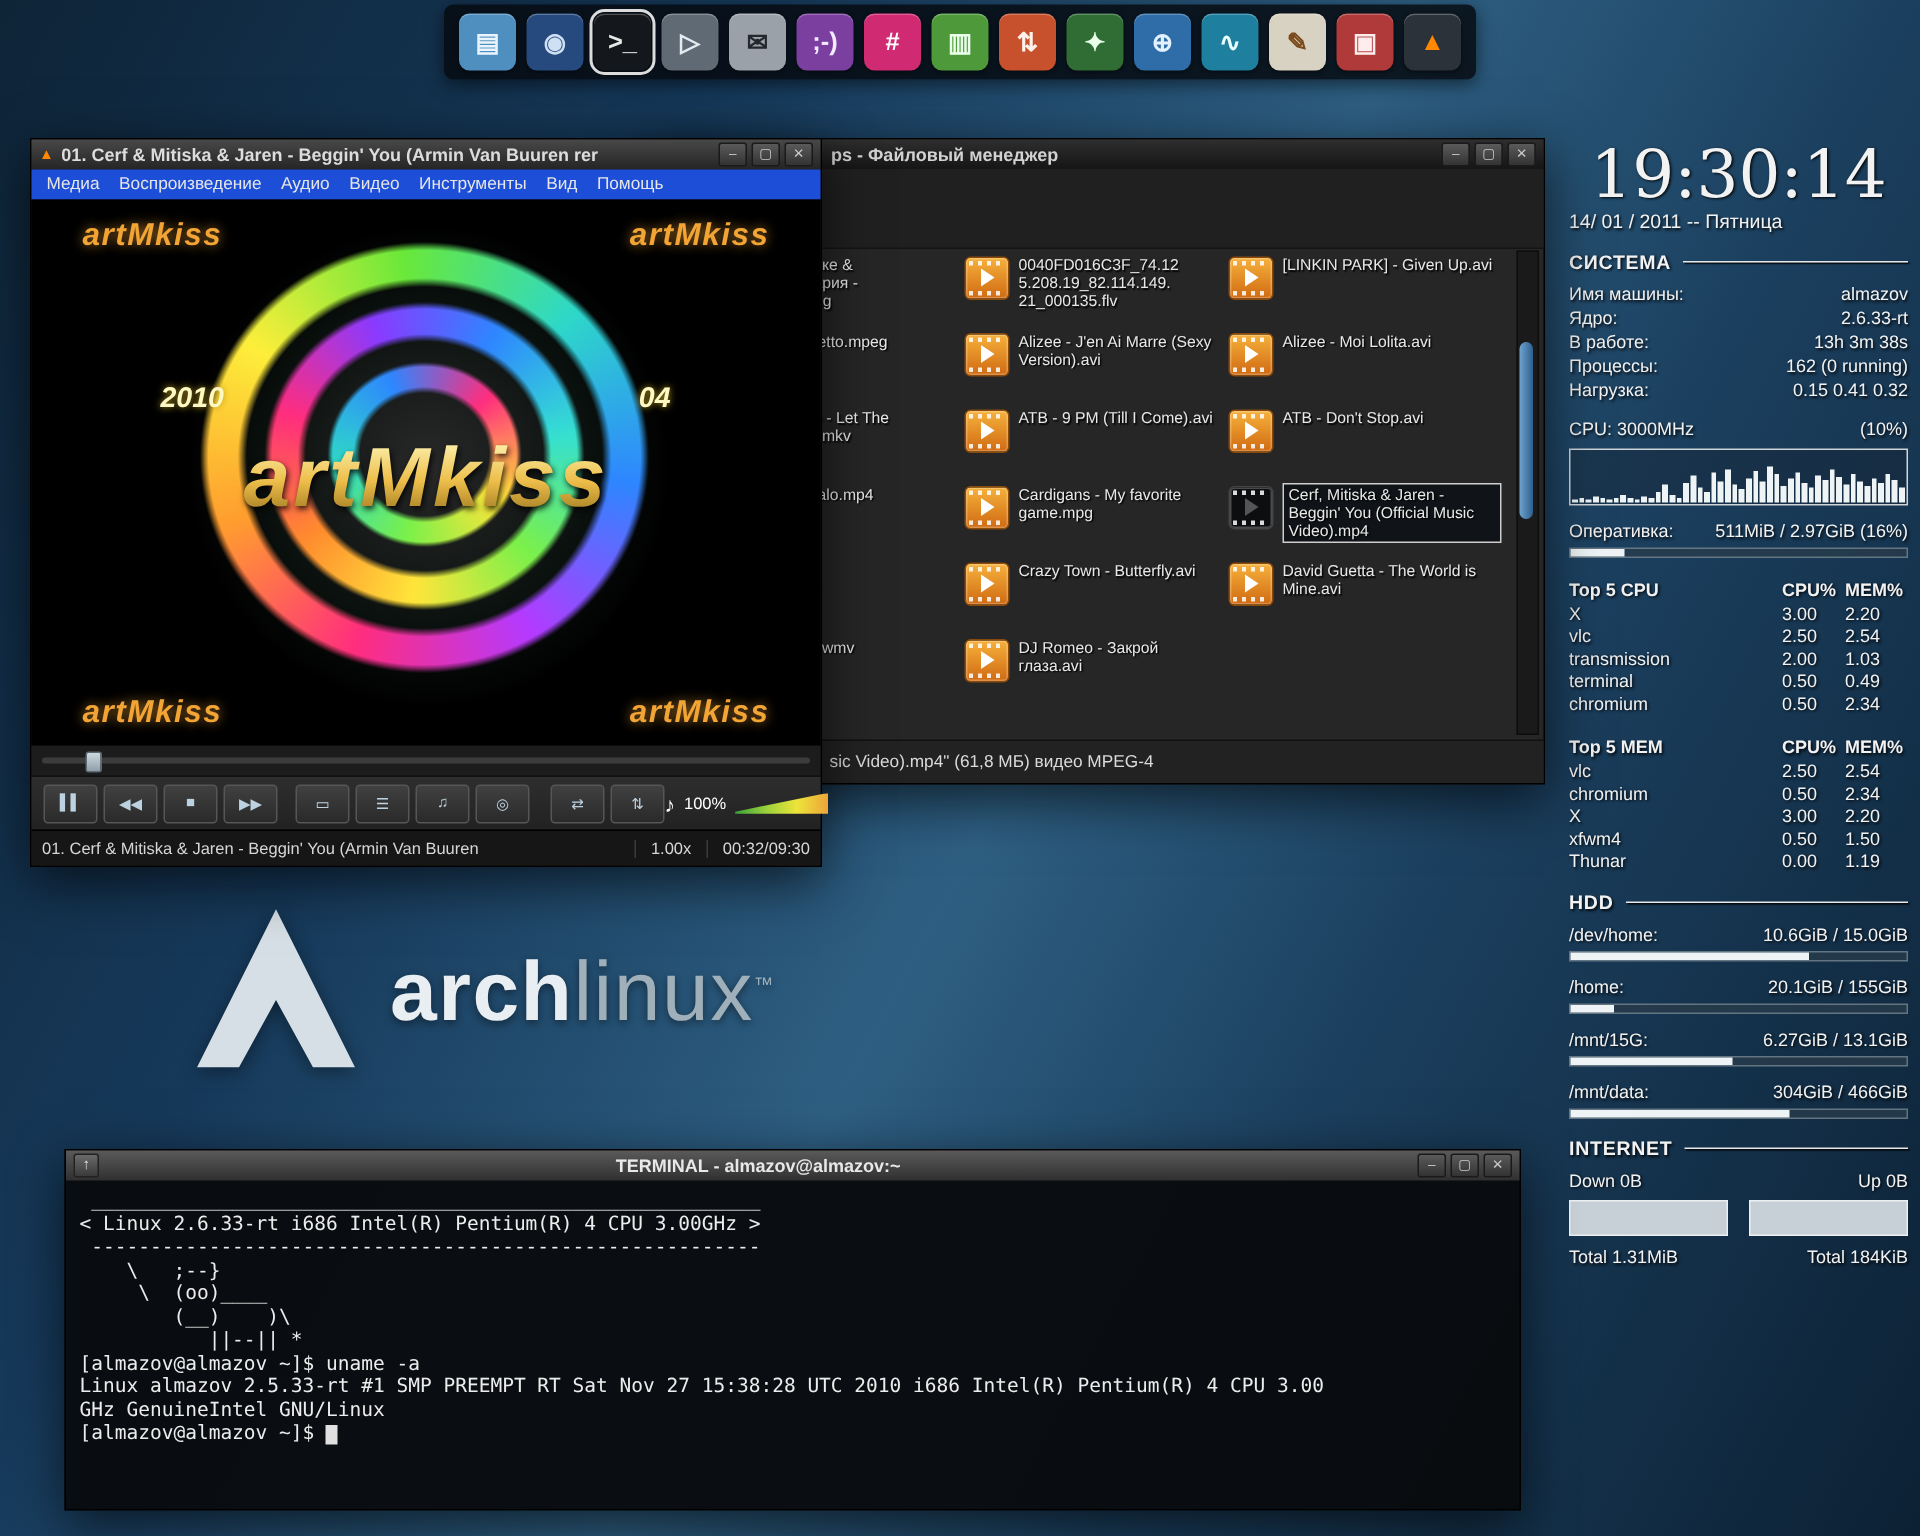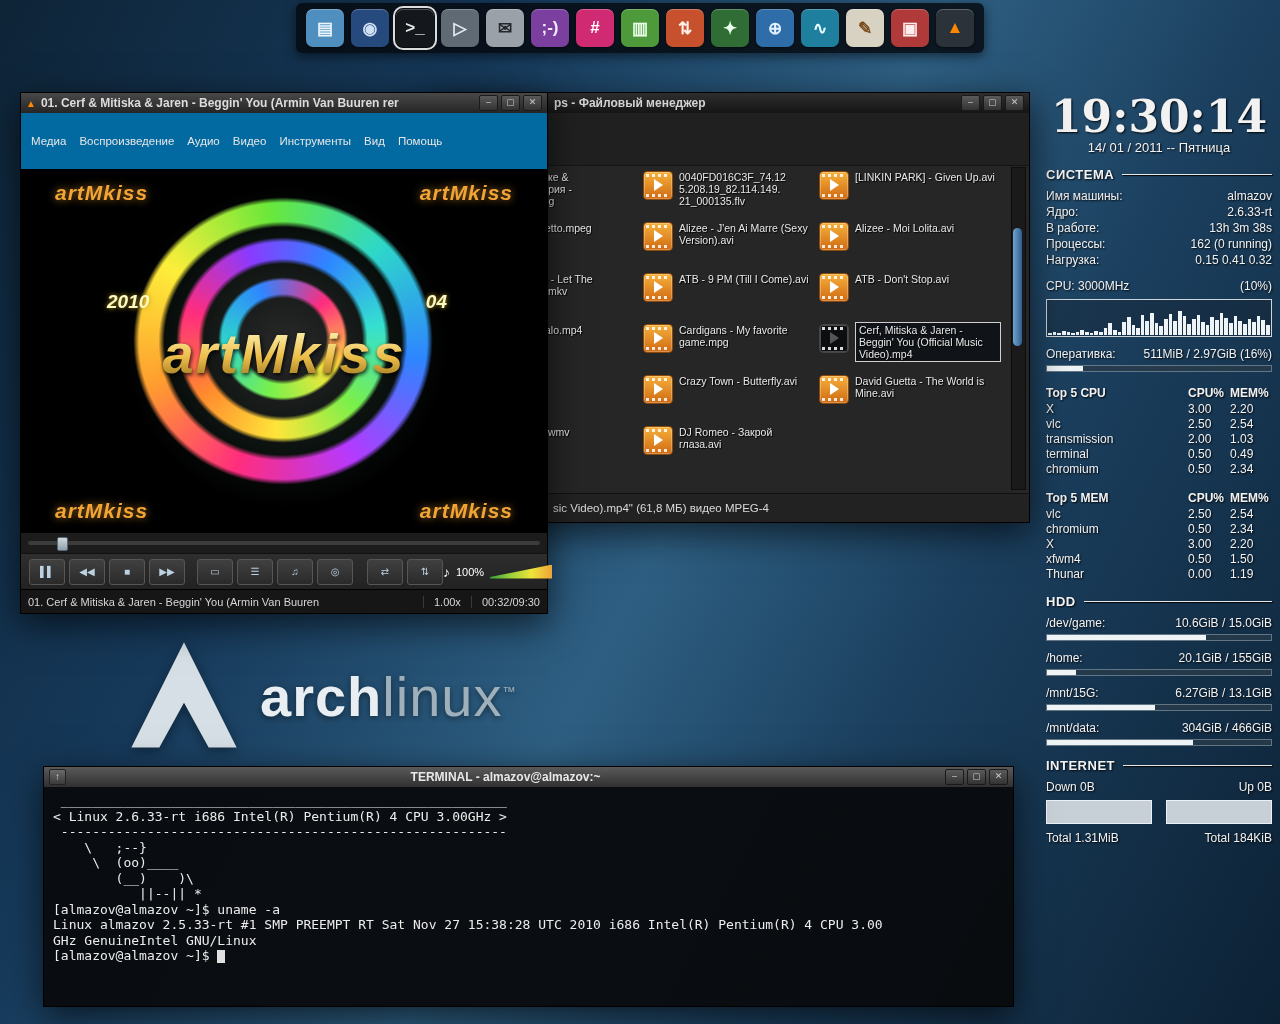--- a/index.html
+++ b/index.html
@@ -19,21 +19,21 @@
   .window{position:absolute;border:1px solid #000;box-shadow:0 10px 34px rgba(0,0,0,.65)}
   .titlebar{height:20px;background:linear-gradient(#484848,#252525);display:flex;align-items:center;
     padding:0 5px;gap:5px;color:#dcdcdc;font-size:12px;font-weight:bold;cursor:default}
   .tb-btns{display:flex;gap:3px;margin-left:auto}
   .tb-btn{width:17px;height:14px;background:linear-gradient(#5a5a5a,#333);border:1px solid #1a1a1a;color:#ccc;
     font-size:9px;line-height:12px;text-align:center;border-radius:2px;cursor:pointer;font-weight:normal}
   .tb-sq{width:15px;height:14px;background:linear-gradient(#6a6a6a,#3a3a3a);border:1px solid #222;color:#ddd;
     font-size:10px;line-height:13px;text-align:center;border-radius:2px}
   
   #vlc{left:20px;top:92px;width:526px;background:#141414;z-index:30}
-  #vlc-menubar{display:flex;background:#0369a1;padding:20px 4px;gap:1px}
+  #vlc-menubar{display:flex;background:#1d4ed8;padding:2px 4px;gap:1px}
   .menu-item{color:#e6e6e6;font-size:11.5px;padding:2px 6px;cursor:pointer}
   #vlc-video{position:relative;height:364px;background:#000;overflow:hidden}
   .glow{position:absolute;width:360px;height:340px;left:85px;top:8px;
     background:radial-gradient(circle,rgba(255,255,255,.16),rgba(120,200,160,.08) 45%,transparent 65%)}
   .ring{position:absolute;border-radius:50%;filter:blur(1.3px)}
   .ring1{width:300px;height:288px;left:112px;top:28px;
     background:conic-gradient(from 200deg,#ff2d7e,#ff9d2e,#fdee3a,#69e83a,#2ed8c8,#2e86ff,#b43aff,#ff2d7e);
     -webkit-mask:radial-gradient(closest-side,transparent 79%,#000 83%,#000 96%,transparent 100%);
     mask:radial-gradient(closest-side,transparent 79%,#000 83%,#000 96%,transparent 100%)}
   .ring2{width:214px;height:206px;left:155px;top:68px;
@@ -107,38 +107,38 @@
   #term{left:43px;top:766px;width:969px;height:239px;background:rgba(8,10,12,.94);z-index:20}
   #term .titlebar{background:linear-gradient(#5a5a5a,#303030)}
   .term-title{flex:1;text-align:center;color:#e8e8e8}
   #term-body{padding:6px 9px;font-family:"DejaVu Sans Mono",monospace;font-size:13px;line-height:15.5px;
     color:#ececec;cursor:text}
   .tline{white-space:pre}
   .cursor{display:inline-block;width:8px;height:13px;background:#e0e0e0;vertical-align:text-bottom}
   
   #conky{position:absolute;left:1046px;top:94px;width:226px;color:#f2f2f2;font-size:12px;
     text-shadow:1px 1px 2px rgba(0,0,0,.9);z-index:5}
-  .ck-clock{font-family:"DejaVu Serif",serif;font-weight:bold;font-size:44px;text-align:center;line-height:46px}
-  .ck-date{text-align:center;font-size:13px;margin:0 0 12px}
+  .ck-clock{font-family:"DejaVu Serif",serif;font-weight:normal;font-size:44px;text-align:center;line-height:46px}
+  .ck-date{font-size:13px;margin:0 0 12px}
   .ck-header{display:flex;align-items:center;font-size:13px;font-weight:bold;margin:12px 0 6px;letter-spacing:.5px}
   .ck-header::after{content:"";flex:1;height:1px;background:#e8e8e8;margin-left:8px;box-shadow:1px 1px 1px #000}
   .ck-row{display:flex;justify-content:space-between;line-height:16px}
   .ck-graph{height:34px;border:1px solid #cfd6da;background:rgba(20,30,40,.35);display:flex;
     align-items:flex-end;gap:1px;padding:1px;margin:5px 0 9px}
   .ck-bar{flex:1;background:#eef3f6}
   .ck-bbar{height:5px;background:rgba(40,60,75,.8);border:1px solid rgba(220,230,235,.35);margin:3px 0 9px}
   .ck-bfill{height:100%;background:#eef3f6}
   .ck-topheader{display:flex;font-weight:bold;margin-top:12px;line-height:18px}
   .ck-toprow{display:flex;line-height:15px}
   .ck-n{flex:1}.ck-v1,.ck-v2{width:42px;text-align:left}
   .ck-net-graphs{display:flex;gap:14px;margin:5px 0 6px}
   .ck-netbox{flex:1;height:22px;background:#c7d0d6;border:1px solid #ecf0f2}
   .ck-bold{font-weight:normal}
   
-  #archlogo{position:absolute;left:128px;top:640px;display:flex;align-items:center;gap:20px;z-index:2}
+  #archlogo{position:absolute;left:128px;top:604px;display:flex;align-items:center;gap:20px;z-index:2}
   #archlogo svg{width:112px;height:112px;filter:drop-shadow(0 3px 6px rgba(0,0,0,.4))}
   .logo-text{font-size:56px;color:#e8eef2;letter-spacing:1px;text-shadow:0 2px 6px rgba(0,0,0,.45)}
   .logo-bold{font-weight:bold}
   .logo-light{font-weight:normal;color:#9fb0ba}
   .logo-tm{font-size:13px;color:#9fb0ba;vertical-align:super}
 </style>
 </head>
 <body>
 
 <div id="desktop">
@@ -659,21 +659,21 @@
           <span class="ck-v1">0.00</span>
           <span class="ck-v2">1.19</span>
         </div>
       </div>
 
     <div class="ck-header">HDD</div>
     <div>
 
         <div>
           <div class="ck-row">
-            <span>/dev/game:</span>
+            <span>/dev/home:</span>
             <span>10.6GiB / 15.0GiB</span>
           </div>
           <div class="ck-bbar">
             <div class="ck-bfill" style="width: 71%;"></div>
           </div>
         </div>
 
         <div>
           <div class="ck-row">
             <span>/home:</span>

